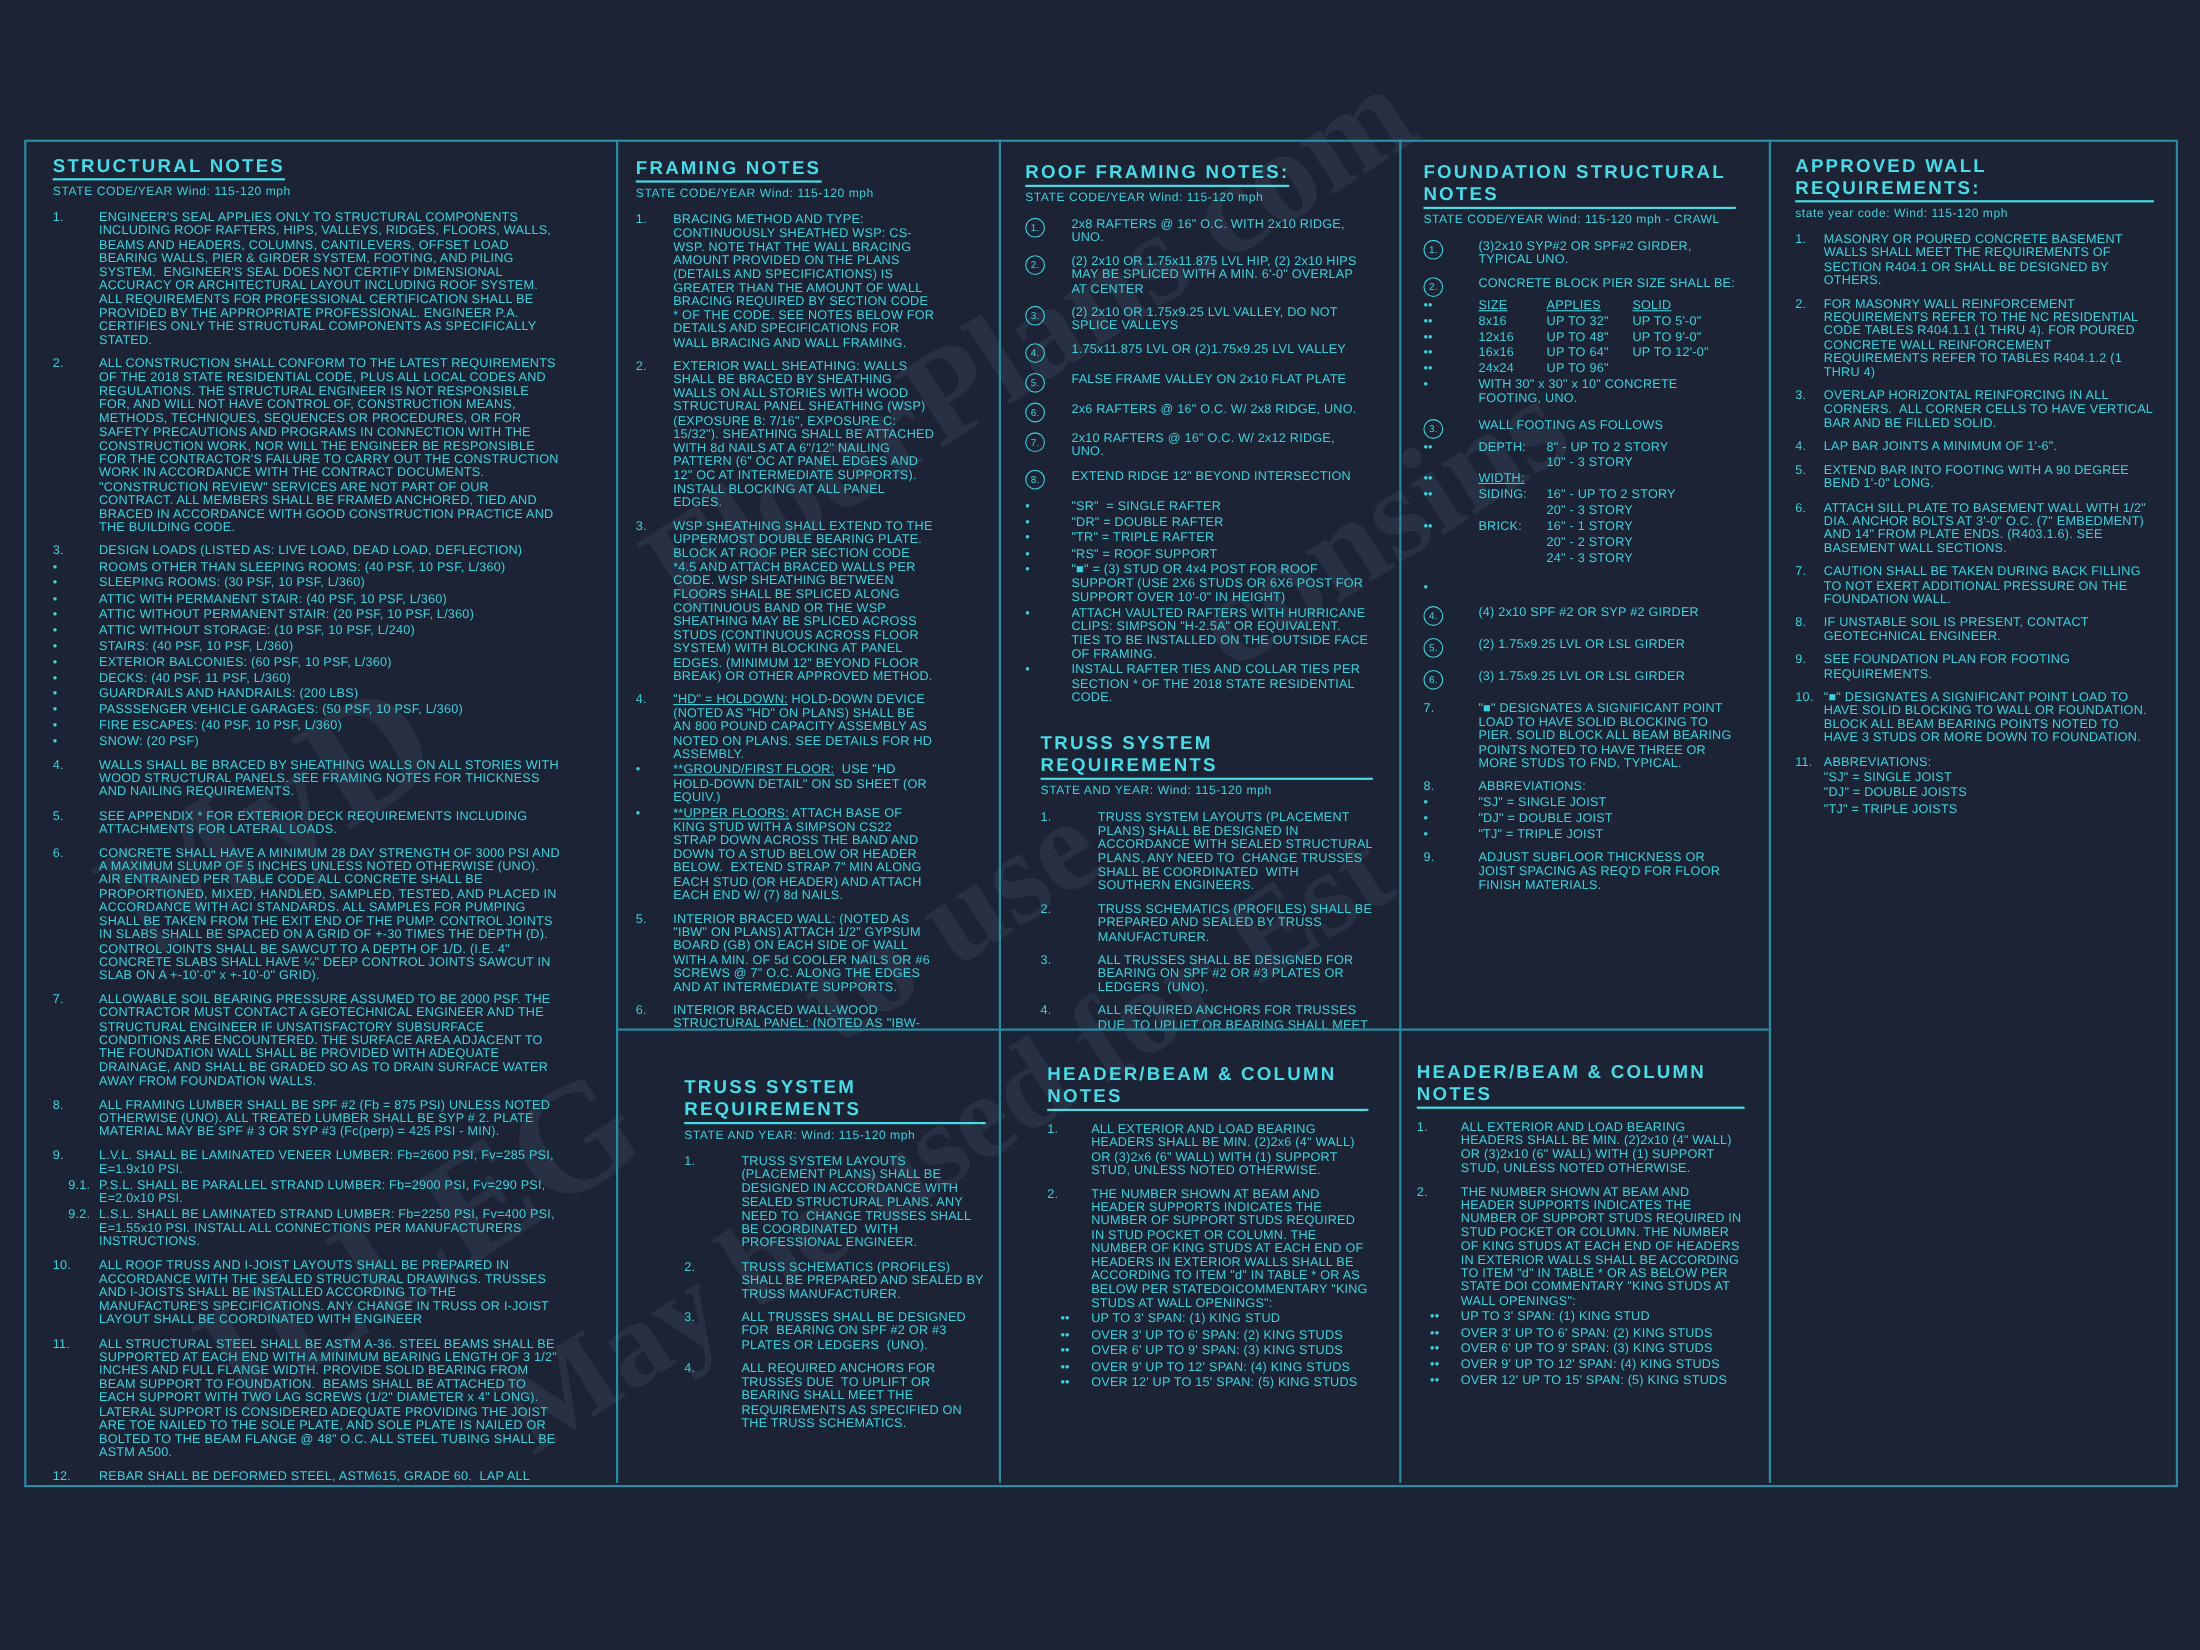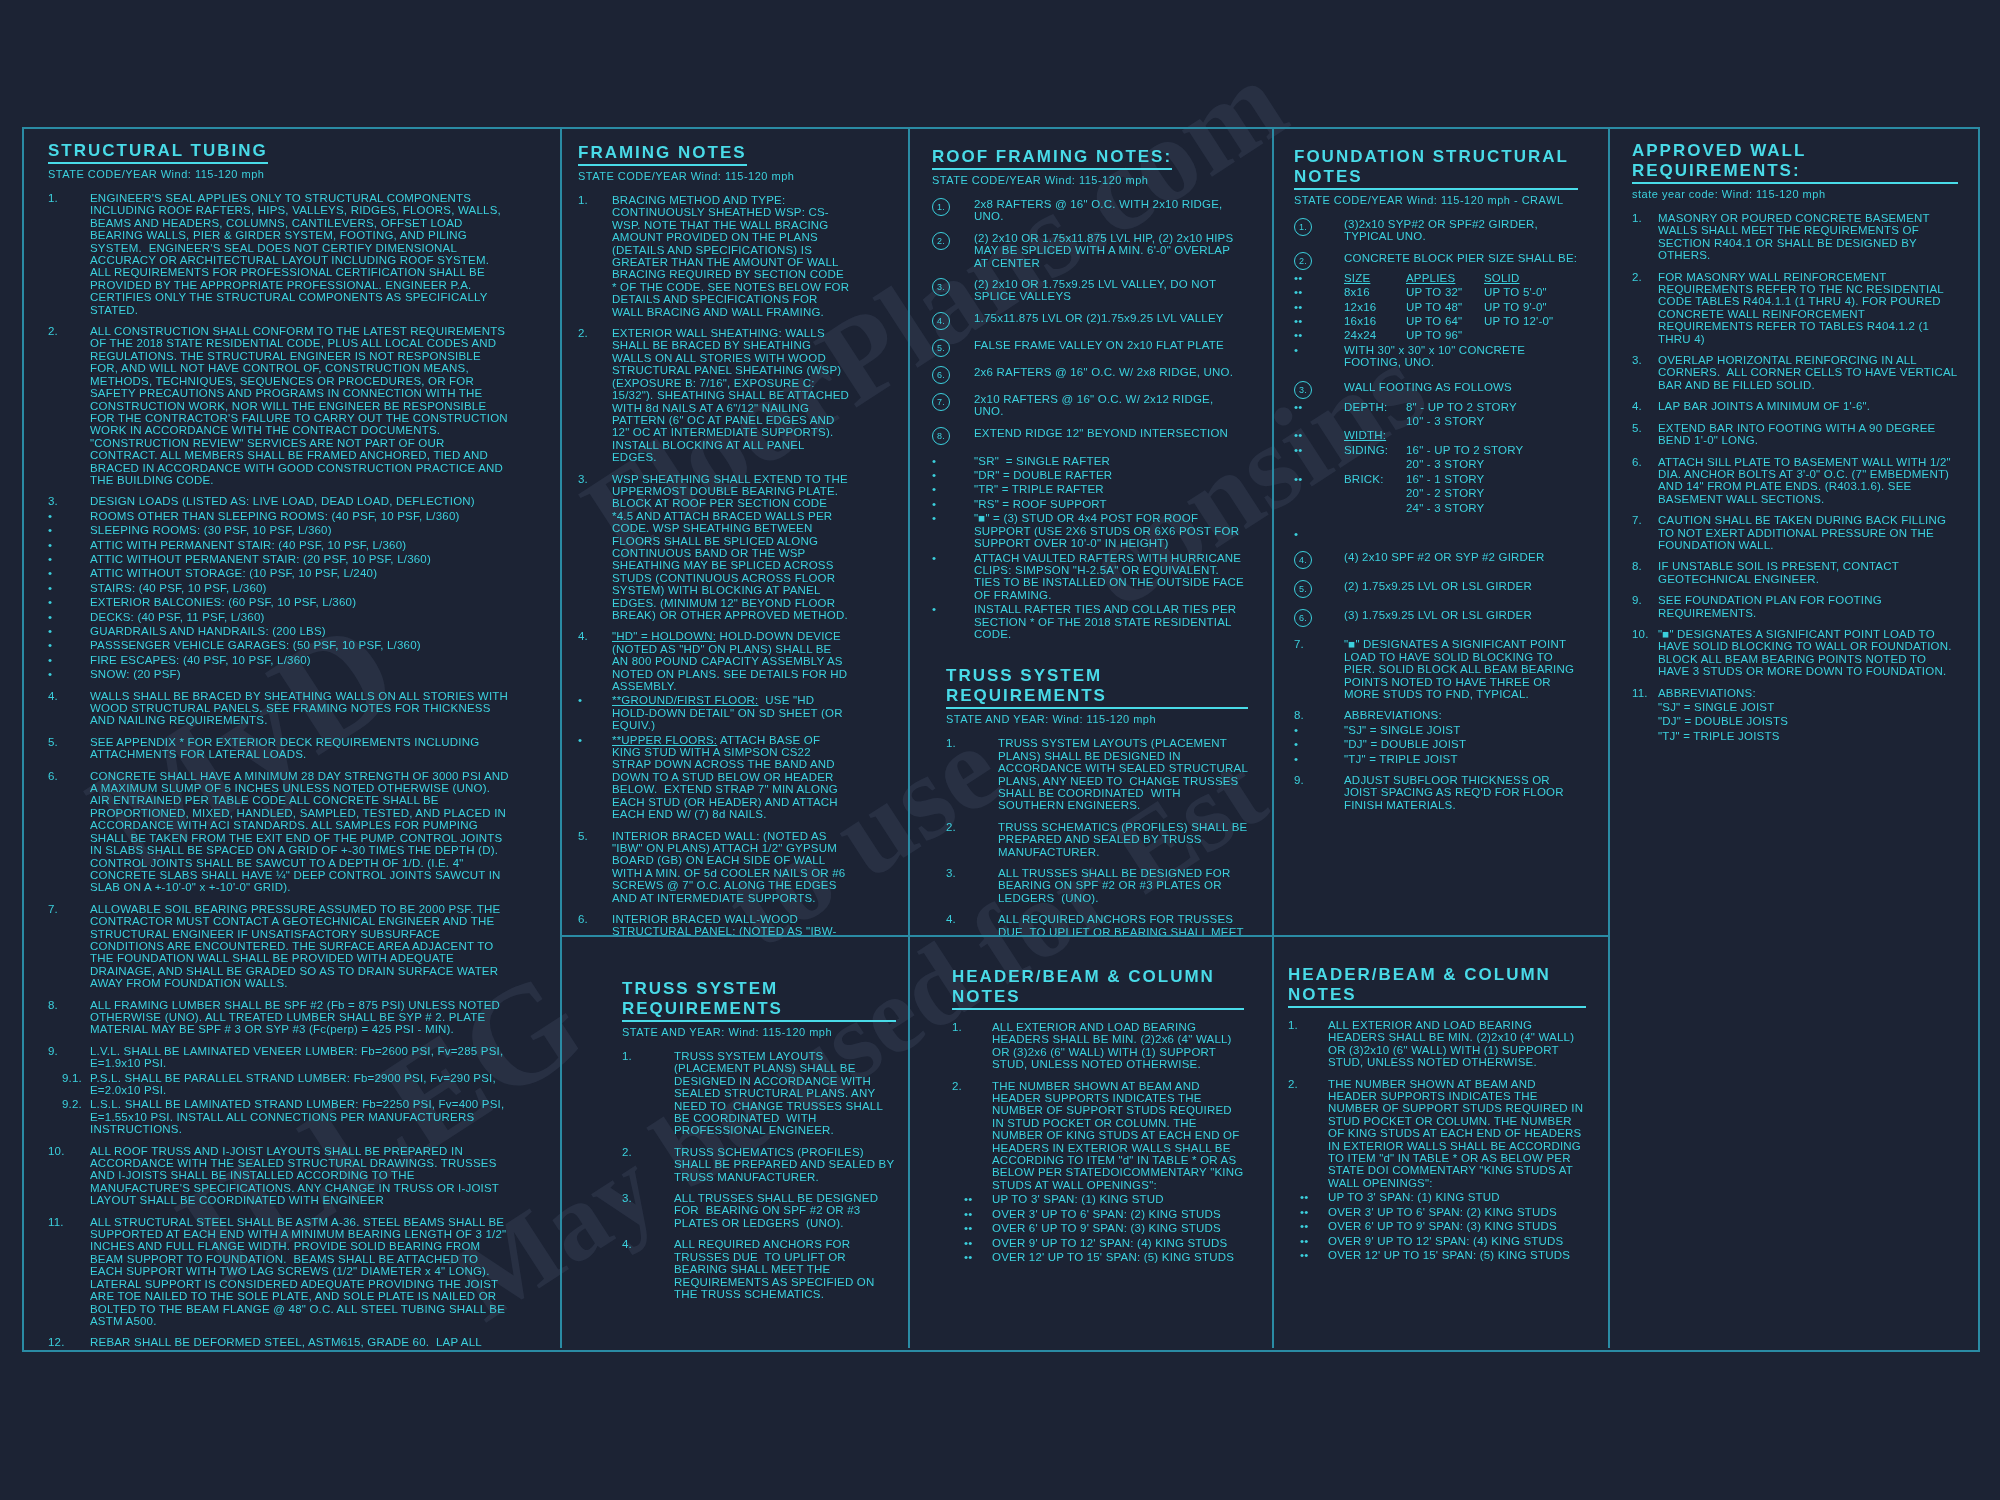--- a/index.html
+++ b/index.html
@@ -40,21 +40,21 @@
   <div id="grid-layer">
       <div class="frame" style="left: 22px; top: 127px; width: 1954px; height: 1221px;"></div>
       <div class="vline" style="left: 560px; top: 127px; height: 1221px;"></div>
       <div class="vline" style="left: 908px; top: 127px; height: 1221px;"></div>
       <div class="vline" style="left: 1272px; top: 127px; height: 1221px;"></div>
       <div class="vline" style="left: 1608px; top: 127px; height: 1221px;"></div>
       <div class="hline" style="left: 560px; top: 935px; width: 1048px;"></div>
     </div>
   <div id="cells-layer">
       <div class="cell" style="left: 22px; top: 127px; width: 538px; height: 1221px; padding: 14px 12px 0px 26px; box-sizing: border-box;">
-        <div class="section"><div class="sec-title" style="max-width: 462px;">STRUCTURAL TUBING</div><div style="height: 0px;"></div><div class="sec-sub">STATE CODE/YEAR Wind: 115-120 mph</div><div class="item" style="margin-top: 9px;">
+        <div class="section"><div class="sec-title" style="max-width: 462px;">STRUCTURAL NOTES</div><div style="height: 0px;"></div><div class="sec-sub">STATE CODE/YEAR Wind: 115-120 mph</div><div class="item" style="margin-top: 9px;">
             <span class="mk" style="width: 42px;">1.</span>
             <span class="bd" style="max-width: 420px;">ENGINEER'S SEAL APPLIES ONLY TO STRUCTURAL COMPONENTS INCLUDING ROOF RAFTERS, HIPS, VALLEYS, RIDGES, FLOORS, WALLS, BEAMS AND HEADERS, COLUMNS, CANTILEVERS, OFFSET LOAD BEARING WALLS, PIER &amp; GIRDER SYSTEM, FOOTING, AND PILING SYSTEM.  ENGINEER'S SEAL DOES NOT CERTIFY DIMENSIONAL ACCURACY OR ARCHITECTURAL LAYOUT INCLUDING ROOF SYSTEM.  ALL REQUIREMENTS FOR PROFESSIONAL CERTIFICATION SHALL BE PROVIDED BY THE APPROPRIATE PROFESSIONAL. ENGINEER P.A. CERTIFIES ONLY THE STRUCTURAL COMPONENTS AS SPECIFICALLY STATED.</span>
           </div><div class="item" style="margin-top: 9px;">
             <span class="mk" style="width: 42px;">2.</span>
             <span class="bd" style="max-width: 420px;">ALL CONSTRUCTION SHALL CONFORM TO THE LATEST REQUIREMENTS OF THE 2018 STATE RESIDENTIAL CODE, PLUS ALL LOCAL CODES AND REGULATIONS. THE STRUCTURAL ENGINEER IS NOT RESPONSIBLE FOR, AND WILL NOT HAVE CONTROL OF, CONSTRUCTION MEANS, METHODS, TECHNIQUES, SEQUENCES OR PROCEDURES, OR FOR SAFETY PRECAUTIONS AND PROGRAMS IN CONNECTION WITH THE CONSTRUCTION WORK, NOR WILL THE ENGINEER BE RESPONSIBLE FOR THE CONTRACTOR'S FAILURE TO CARRY OUT THE CONSTRUCTION WORK IN ACCORDANCE WITH THE CONTRACT DOCUMENTS. "CONSTRUCTION REVIEW" SERVICES ARE NOT PART OF OUR CONTRACT. ALL MEMBERS SHALL BE FRAMED ANCHORED, TIED AND BRACED IN ACCORDANCE WITH GOOD CONSTRUCTION PRACTICE AND THE BUILDING CODE.</span>
           </div><div class="item" style="margin-top: 9px;">
             <span class="mk" style="width: 42px;">3.</span>
             <span class="bd" style="max-width: 420px;">DESIGN LOADS (LISTED AS: LIVE LOAD, DEAD LOAD, DEFLECTION)</span>
           </div><div class="item" style="margin-top: 2px;">
             <span class="mk" style="width: 42px;">•</span>

